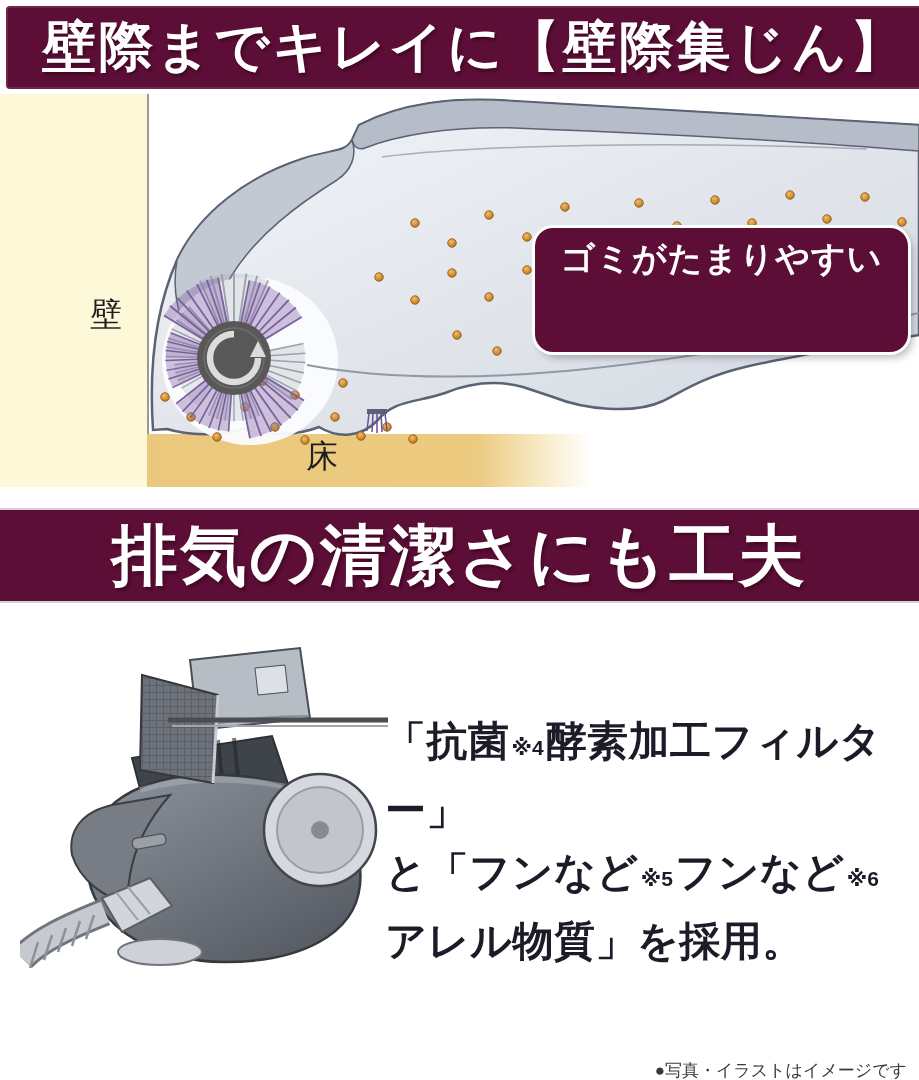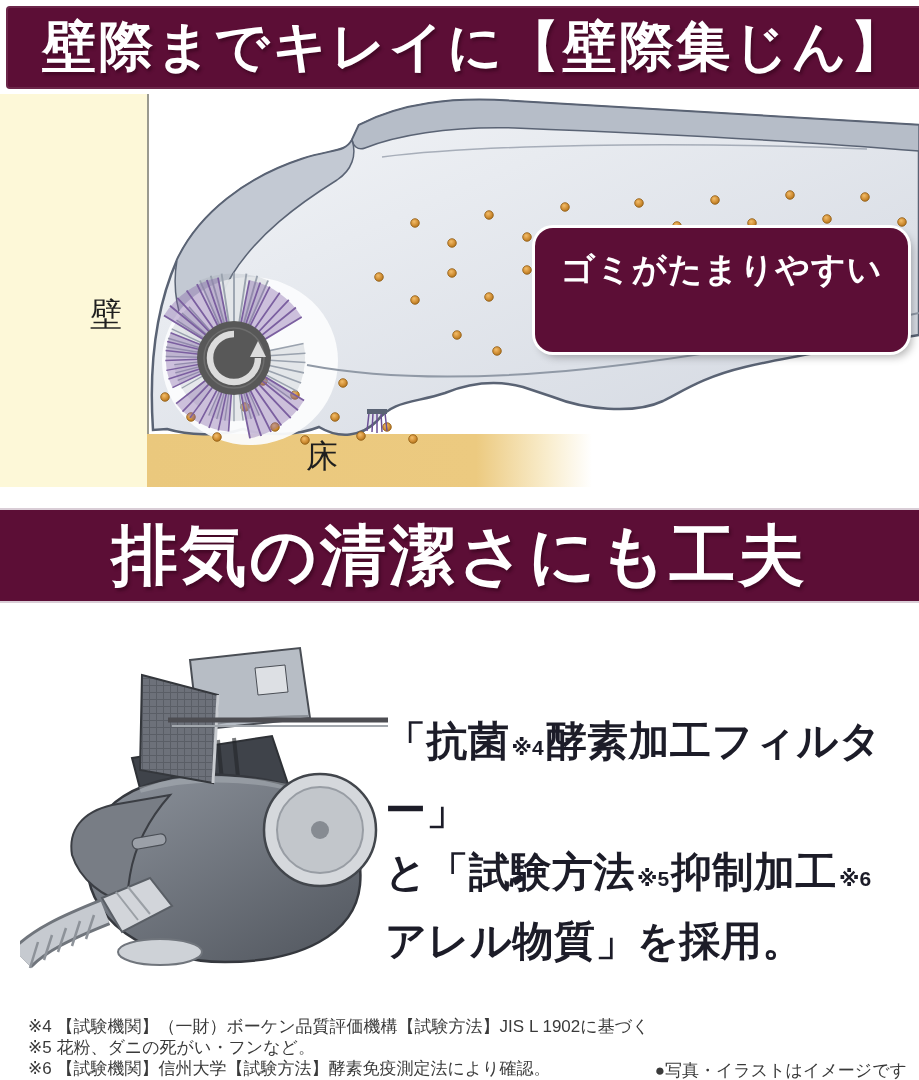--- a/index.html
+++ b/index.html
@@ -19,21 +19,21 @@
   .wall{position:absolute;left:0;top:94px;width:147px;height:393px;background:#fdf8d8;
         border-right:2px solid #9a9a8f;}
   .floor{position:absolute;left:147px;top:434px;width:445px;height:53px;
         background:linear-gradient(90deg,#eac87d 0%,#ecca80 74%,#f9edcd 90%,#ffffff 100%);}
   .jp-label{position:absolute;color:#1f1f1f;font-size:32px;line-height:32px;}
   .wall-label{left:90px;top:298px;}
   .floor-label{left:306px;top:440px;}
   .scene-svg{position:absolute;left:147px;top:95px;width:772px;height:350px;z-index:2;}
 
   .callout{position:absolute;left:535px;top:228px;width:373px;height:124px;z-index:3;
-        background:#5c0e36;border-radius:18px;box-sizing:border-box;padding-top:18px;
+        background:#5c0e36;border-radius:18px;box-sizing:border-box;padding-top:7px;
         color:#ffffff;font-weight:bold;font-size:34px;line-height:47px;text-align:center;
         letter-spacing:1px;box-shadow:0 0 0 3px #ffffff,4px 5px 8px rgba(0,0,0,.30);}
 
   
   .filter-svg{position:absolute;left:20px;top:640px;width:380px;height:360px;}
   .filter-text{position:absolute;left:385px;top:710px;width:545px;font-weight:bold;
         font-size:41px;line-height:62px;color:#1c1c28;letter-spacing:0.5px;}
   .filter-text .ref{font-size:21px;letter-spacing:0;margin:0 2px;}
 
   
@@ -233,27 +233,22 @@
       <line x1="148" y1="80" x2="368" y2="80" stroke="#4d4d52" stroke-width="5"></line>
       <line x1="152" y1="86" x2="368" y2="86" stroke="#a2a7ad" stroke-width="2"></line>
     </g>
   </svg>
 
   <div class="filter-text">
     <div>
       <span>「抗菌</span><span class="ref">※4</span><span>酵素加工フィルター」</span>
     </div>
     <div>
-      <span>と「試験方法</span><span class="ref">※5</span><span>抑制加工</span><span class="ref">※6</span>
+      <span>と「フンなど</span><span class="ref">※5</span><span>フンなど</span><span class="ref">※6</span>
     </div>
     <div>
       <span>アレル物質」を採用。</span>
     </div>
   </div>
 
-  <div class="footnotes">
-    <div>※4 【試験機関】（一財）ボーケン品質評価機構【試験方法】JIS L 1902に基づく</div>
-    <div>※5 花粉、ダニの死がい・フンなど。</div>
-    <div>※6 【試験機関】信州大学【試験方法】酵素免疫測定法により確認。</div>
-  </div>
   <div class="image-note">●写真・イラストはイメージです</div>
 
 </div>
 
 </body></html>

